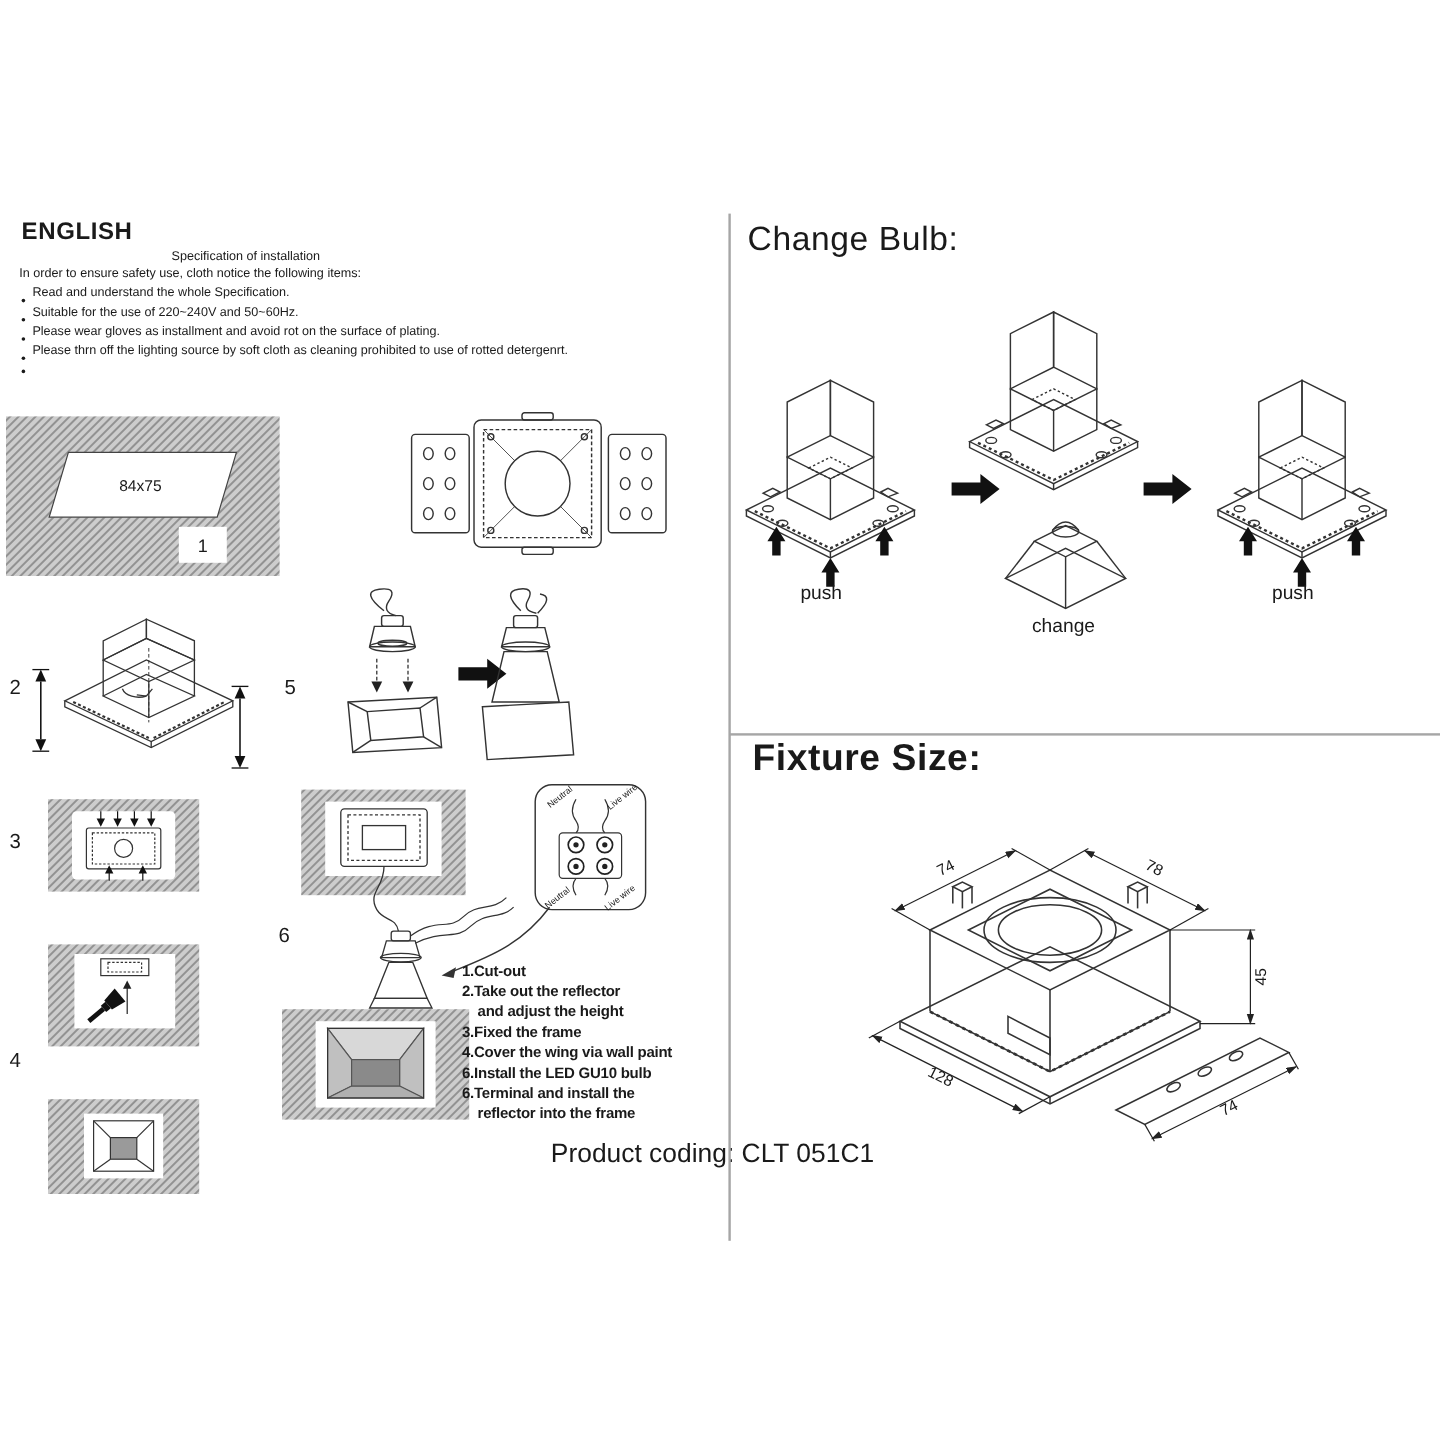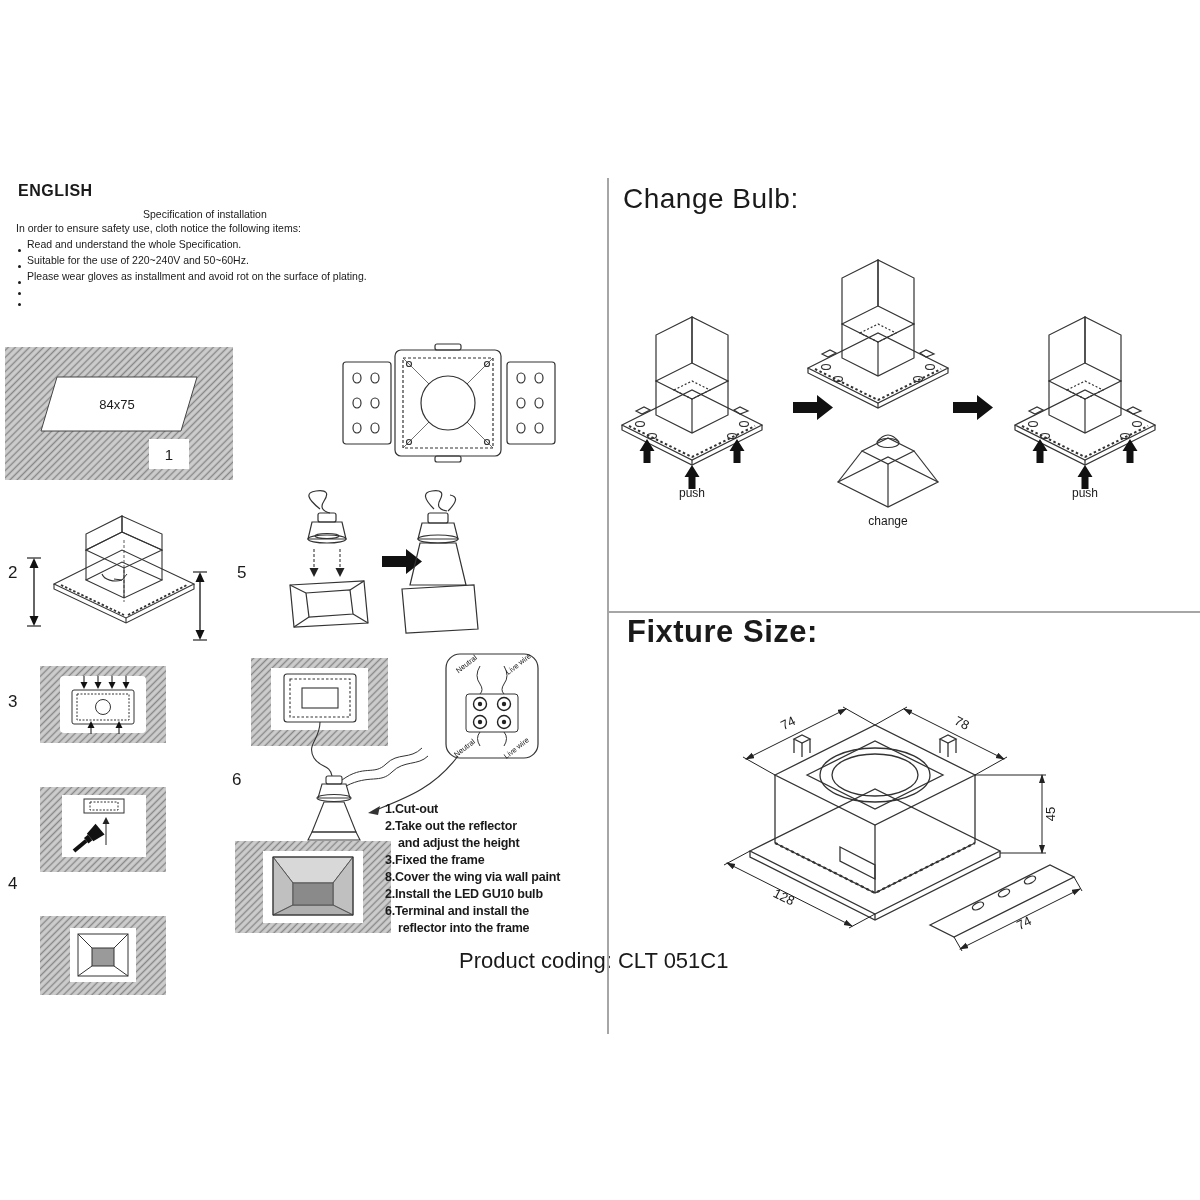--- a/index.html
+++ b/index.html
@@ -1,30 +1,30 @@
 <!DOCTYPE html>
 <html><head>
 <meta charset="utf-8">
 <style>
   html,body{margin:0;padding:0}
   body{width:1200px;height:1200px;position:relative;background:#ffffff;
        font-family:"Liberation Sans",sans-serif;color:#1a1a1a;overflow:hidden}
   .abs{position:absolute}
-  .h-english{font-size:16px;font-weight:bold;letter-spacing:.5px}
+  .h-english{font-size:20px;font-weight:bold;letter-spacing:.5px}
   .t-small{font-size:10.5px}
   .bullets{font-size:10.5px;line-height:16px}
   .bullet-row{display:flex;align-items:flex-end}
   .dot{width:3px;height:3px;background:#1a1a1a;border-radius:50%;margin:8px 6px 0 2px;flex:none}
   .step-num{font-size:17px}
   .instr{font-size:12.5px;font-weight:bold;line-height:17px;letter-spacing:-.2px}
   .instr .cont{padding-left:13px}
   .product{font-size:22px;background:#fff;padding:0 4px}
   .h-change{font-size:28px;font-weight:400;letter-spacing:.5px}
   .h-size{font-size:31px;font-weight:bold;letter-spacing:.5px}
-  .lbl{font-size:12px;text-align:center}
+  .lbl{font-size:16px;}
   .vdiv{width:2px;background:#a6a6a6}
   .hdiv{height:2px;background:#a6a6a6}
   svg{overflow:visible;display:block}
   svg text{font-family:"Liberation Sans",sans-serif;fill:#1a1a1a}
 </style>
 </head>
 <body>
 
 <svg width="0" height="0" style="position:absolute">
   <defs>
@@ -84,20 +84,21 @@
   <div class="bullet-row">
       <span class="dot"></span>
       <span>Suitable for the use of 220~240V and 50~60Hz.</span>
     </div>
   <div class="bullet-row">
       <span class="dot"></span>
       <span>Please wear gloves as installment and avoid rot on the surface of plating.</span>
     </div>
   <div class="bullet-row">
       <span class="dot"></span>
+      <span>Please thrn off the lighting source by soft cloth as cleaning prohibited to use of rotted detergenrt.</span>
     </div>
   <div class="bullet-row">
       <span class="dot"></span>
     </div>
 </div>
 
 <svg class="abs" style="left:5px;top:347px" width="228" height="133">
   <rect x="0" y="0" width="228" height="133" fill="url(#hatch)"></rect>
   <polygon points="52,30 192,30 176,84 36,84" fill="#ffffff" stroke="#444" stroke-width="1"></polygon>
   <text x="112" y="62" font-size="13" text-anchor="middle">84x75</text>
@@ -327,22 +328,22 @@
     <rect x="58" y="42" width="40" height="22" fill="#8a8a8a"></rect>
     <rect x="38" y="16" width="80" height="58" fill="none" stroke="#333"></rect>
   </g>
 </svg>
 
 <div class="abs instr" style="left:385px;top:801px">
   <div>1.Cut-out</div>
   <div>2.Take out the reflector</div>
   <div class="cont">and adjust the height</div>
   <div>3.Fixed the frame</div>
-  <div>8.Cover the wing via wall paint</div>
-  <div>2.Install the LED GU10 bulb</div>
+  <div>4.Cover the wing via wall paint</div>
+  <div>6.Install the LED GU10 bulb</div>
   <div>6.Terminal and install the</div>
   <div class="cont">reflector into the frame</div>
 </div>
 
 <div class="abs product" style="left:455px;top:948px">Product coding: CLT 051C1</div>
 
 <div class="abs vdiv" style="left:607px;top:178px;height:856px"></div>
 <div class="abs hdiv" style="left:608px;top:611px;width:592px"></div>
 
 <div class="abs h-change" style="left:623px;top:183px">Change Bulb:</div>

